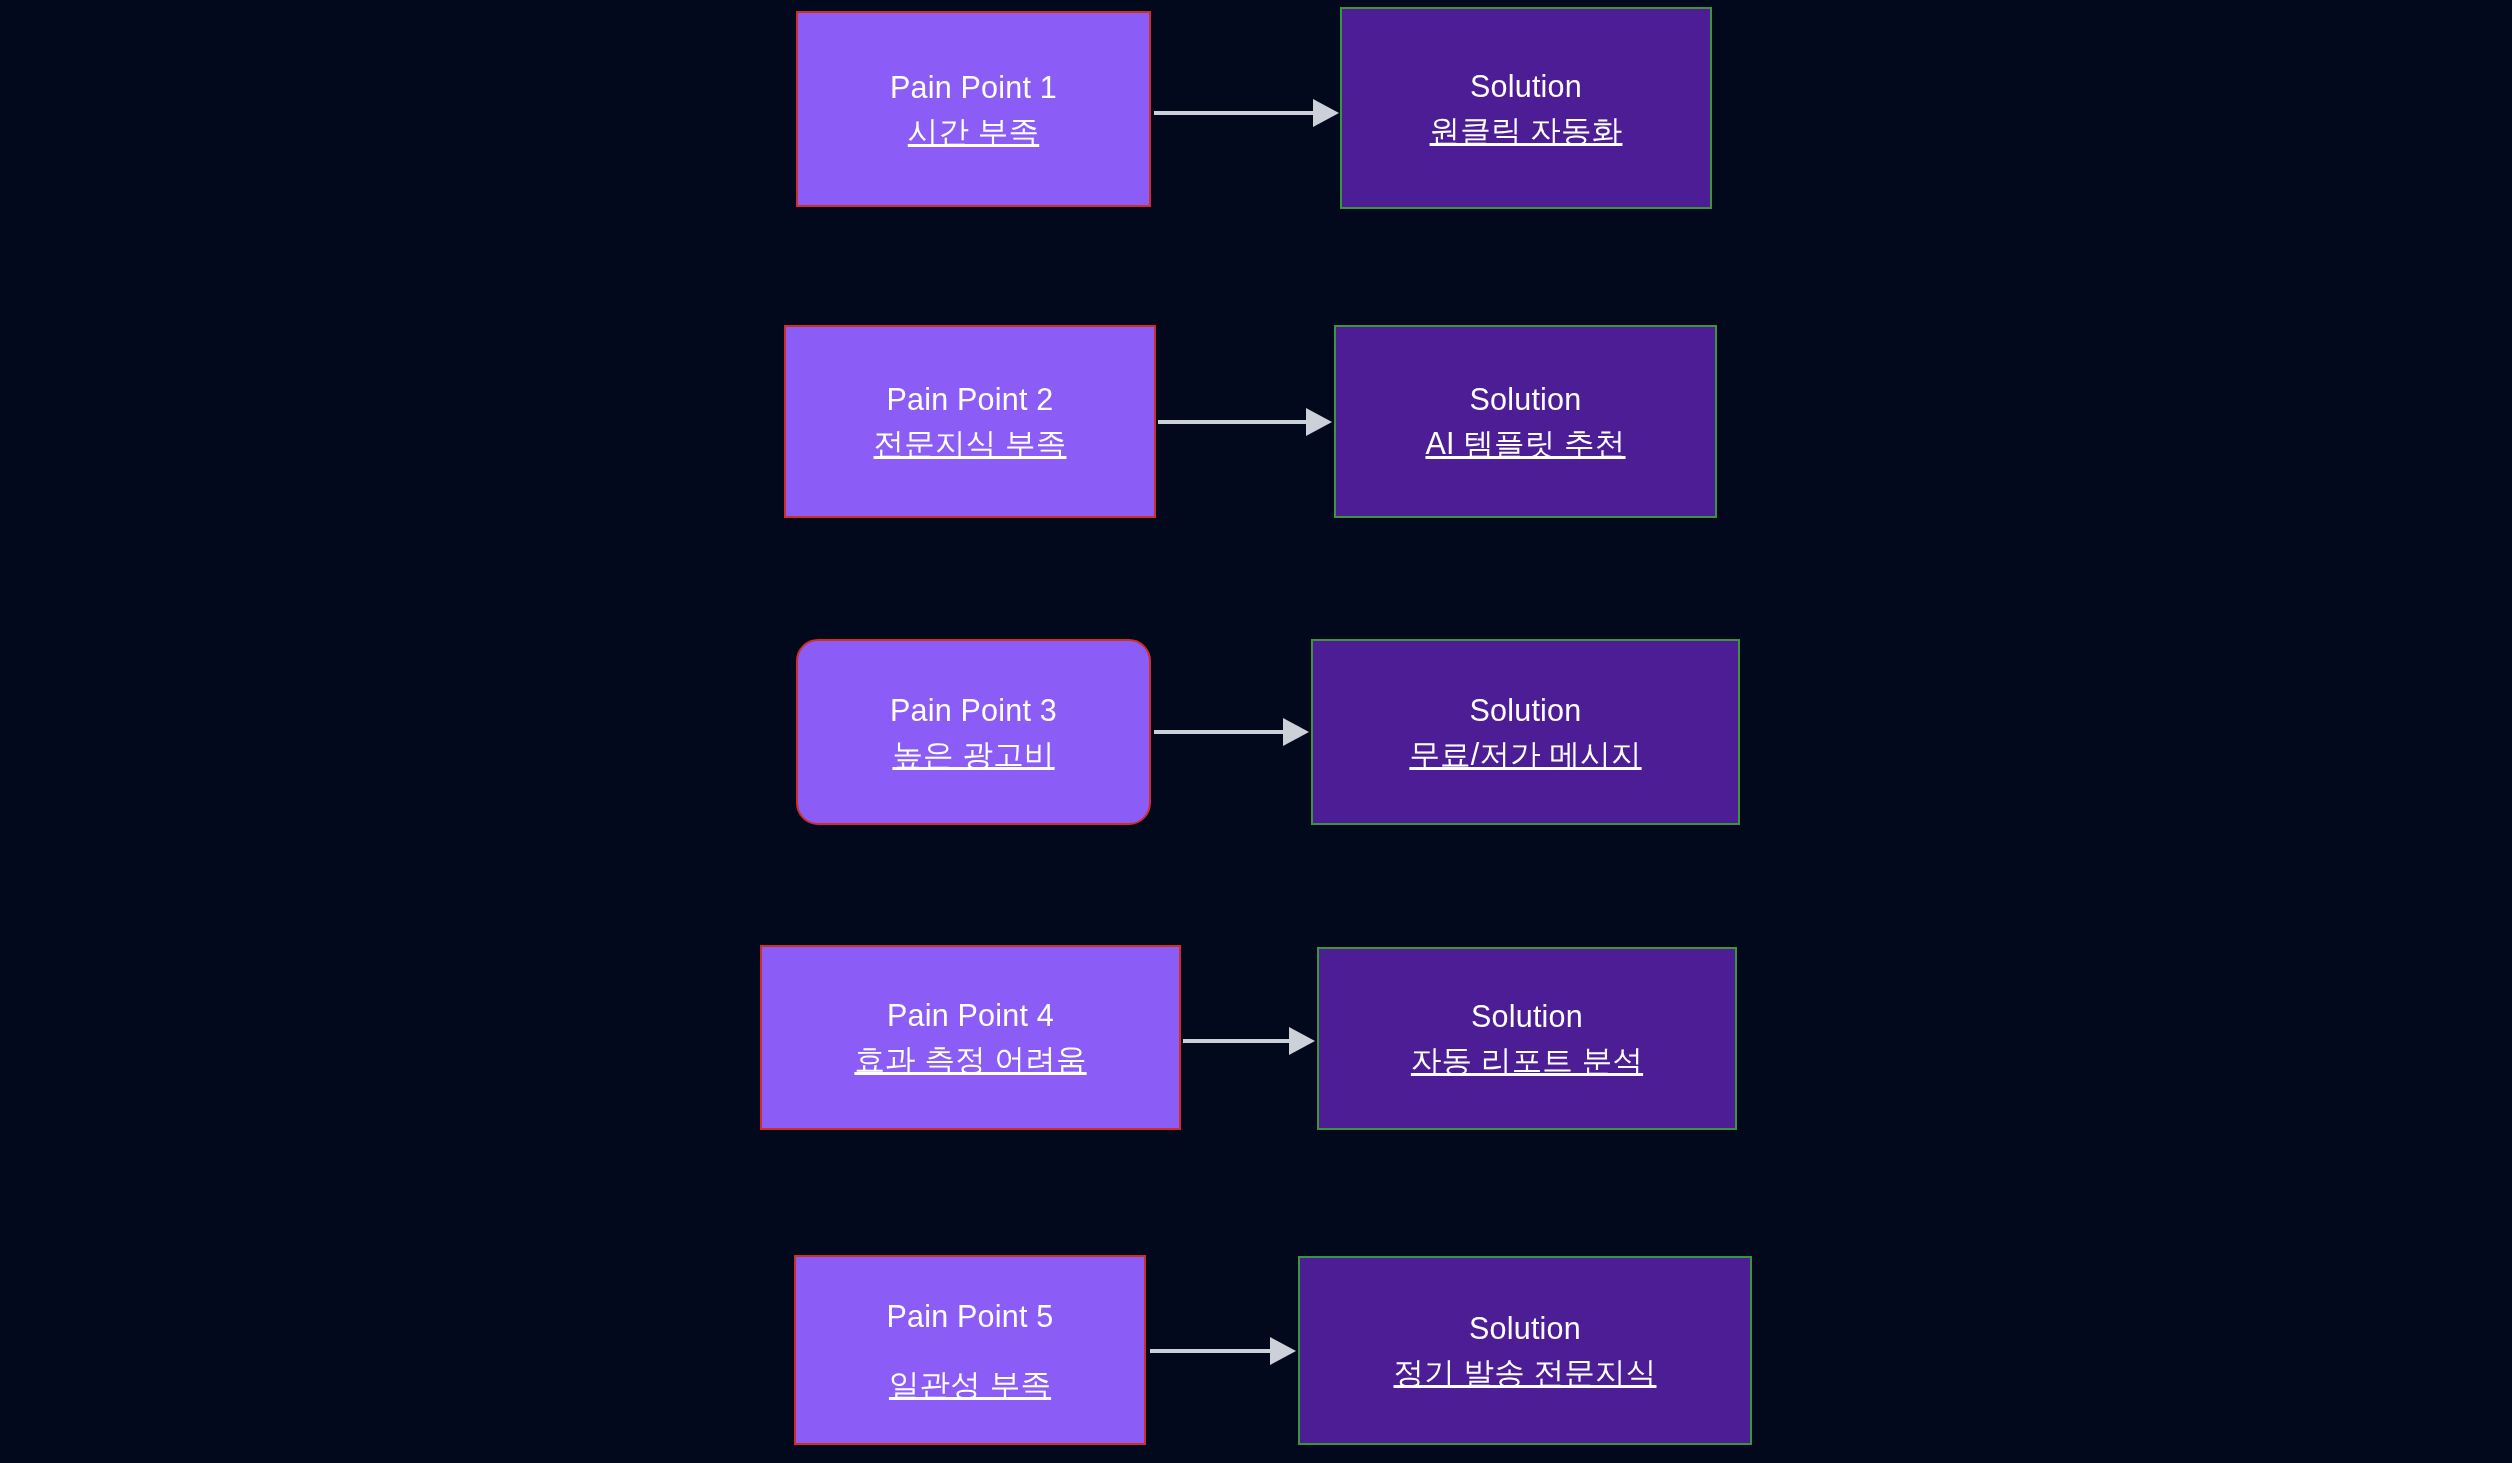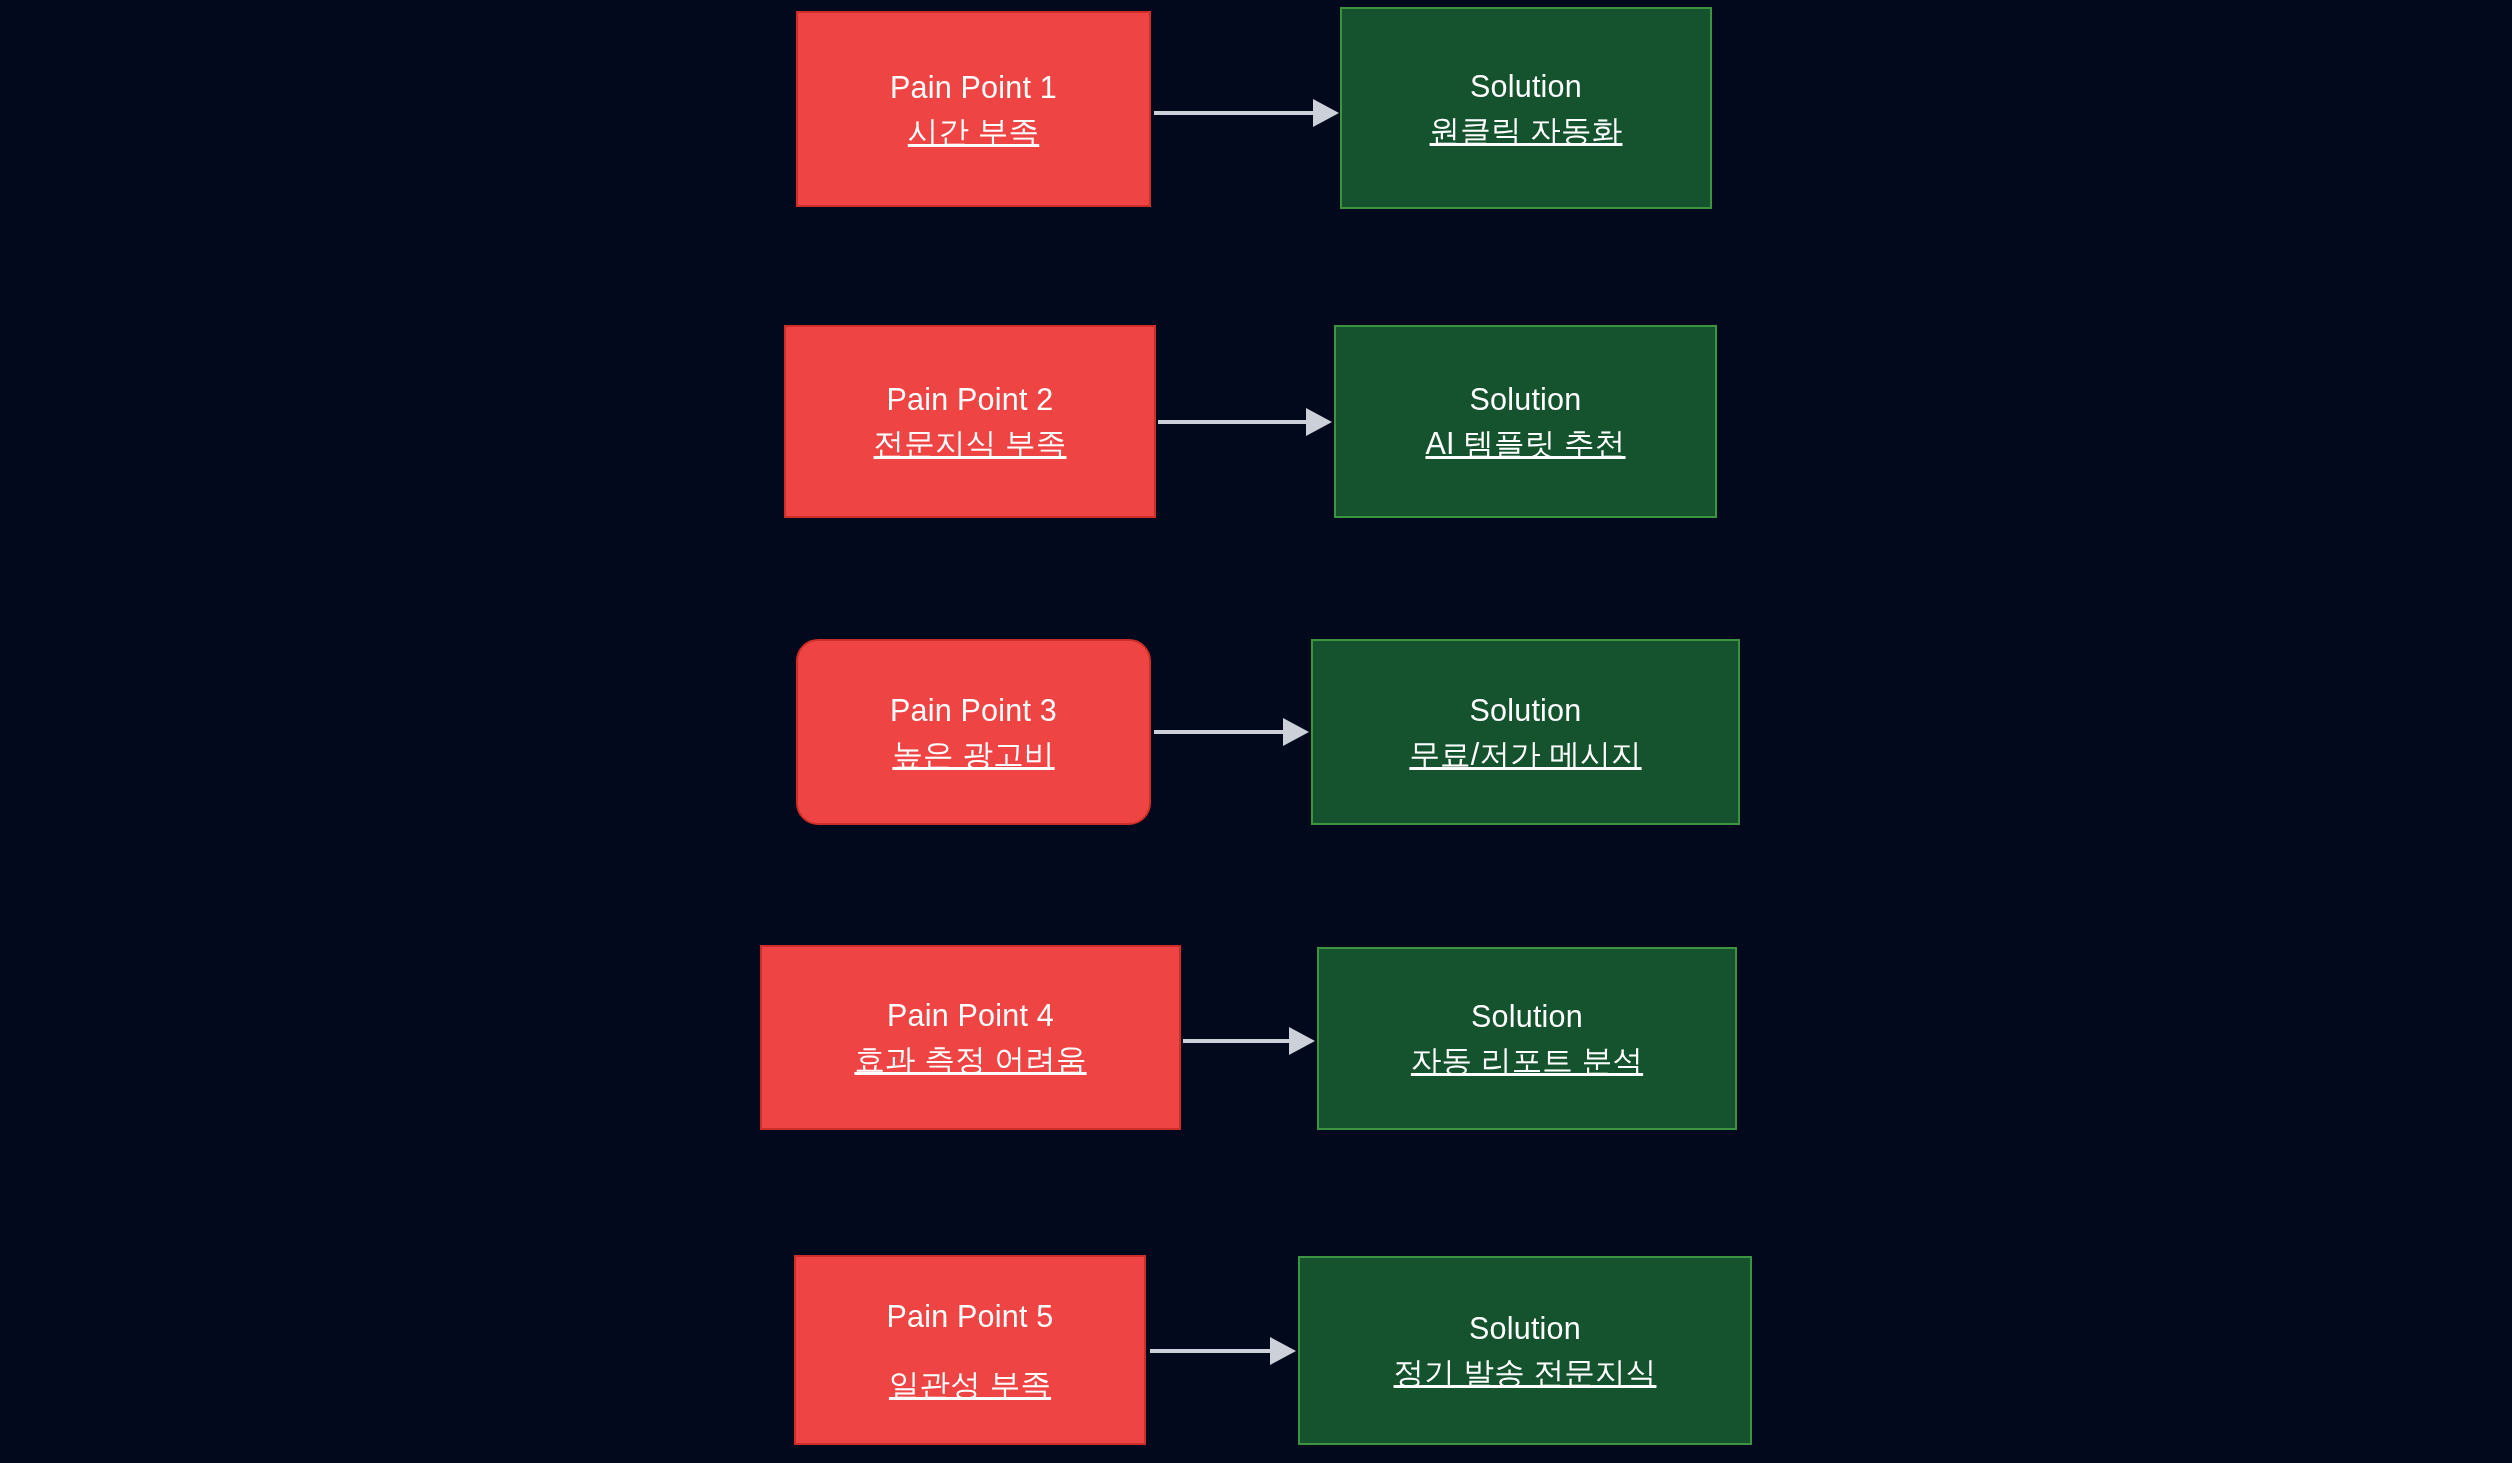--- a/index.html
+++ b/index.html
@@ -21,25 +21,25 @@
     box-sizing: border-box;
     display: flex;
     flex-direction: column;
     align-items: center;
     justify-content: center;
     text-align: center;
     color: #ffffff;
     line-height: 1.32;
   }
   .node.pain {
-    background: #ef4444;
+    background: #8b5cf6;
     border: 2.8px solid #cf2e28;
   }
   .node.solution {
-    background: #14532d;
+    background: #4c1d95;
     border: 2.8px solid #3d9440;
   }
   .node .title {
     font-size: 30.5px;
     font-weight: 400;
     letter-spacing: 0.2px;
     white-space: nowrap;
   }
   .node .subtitle {
     font-size: 30.5px;

